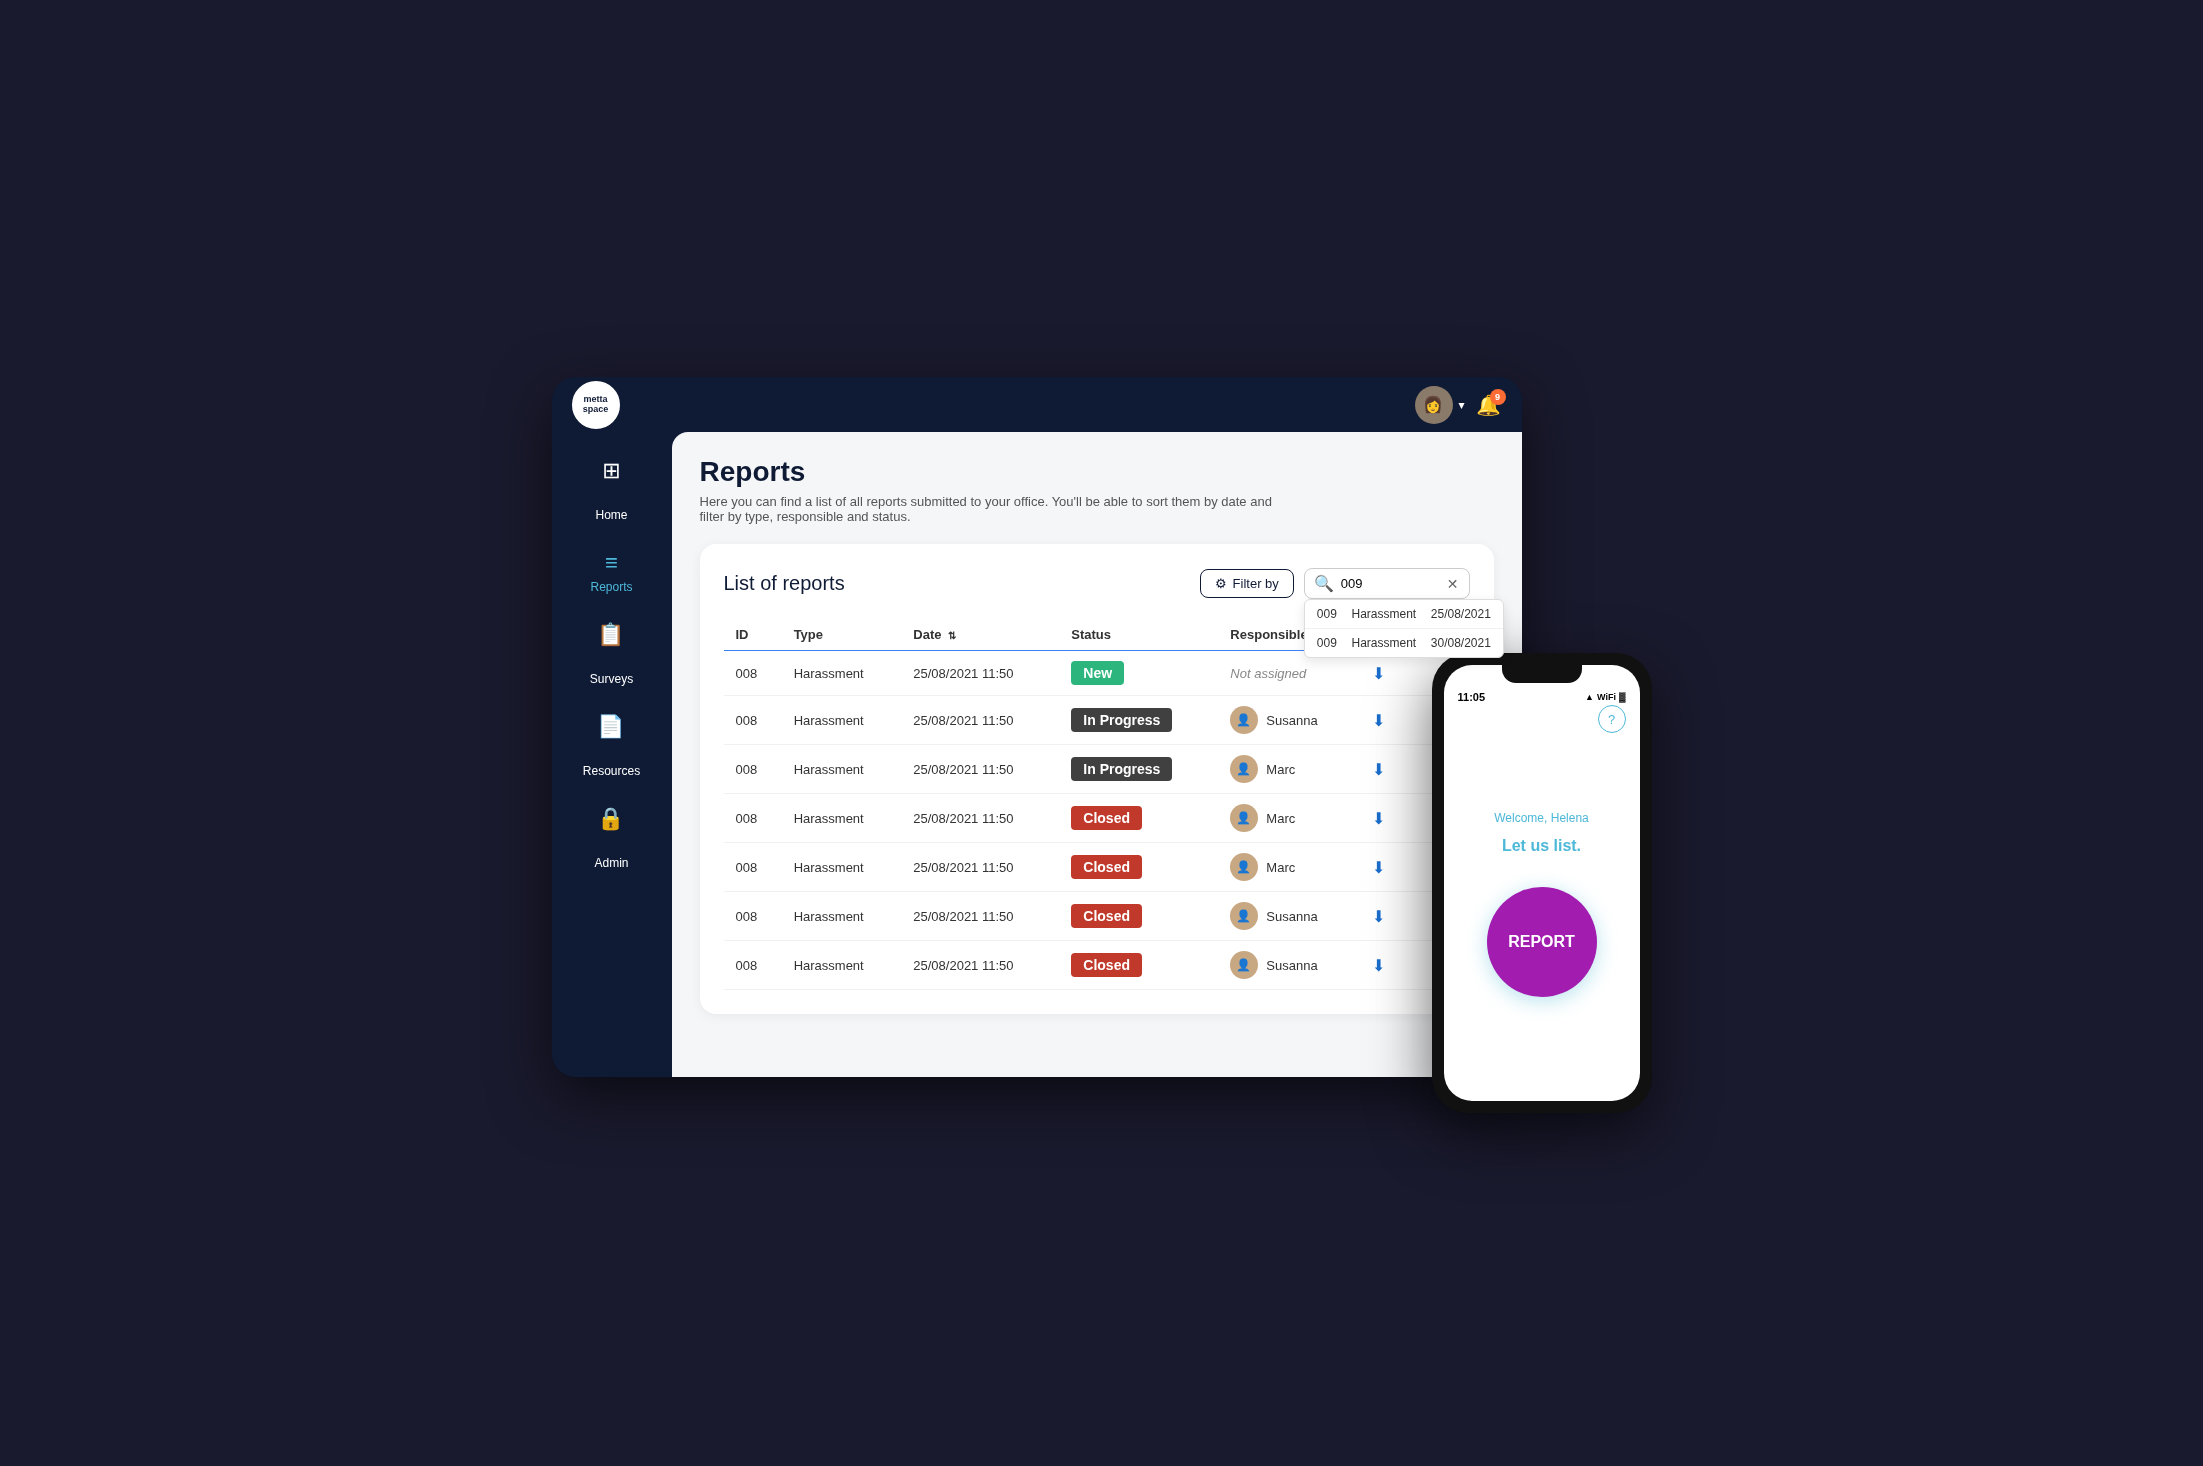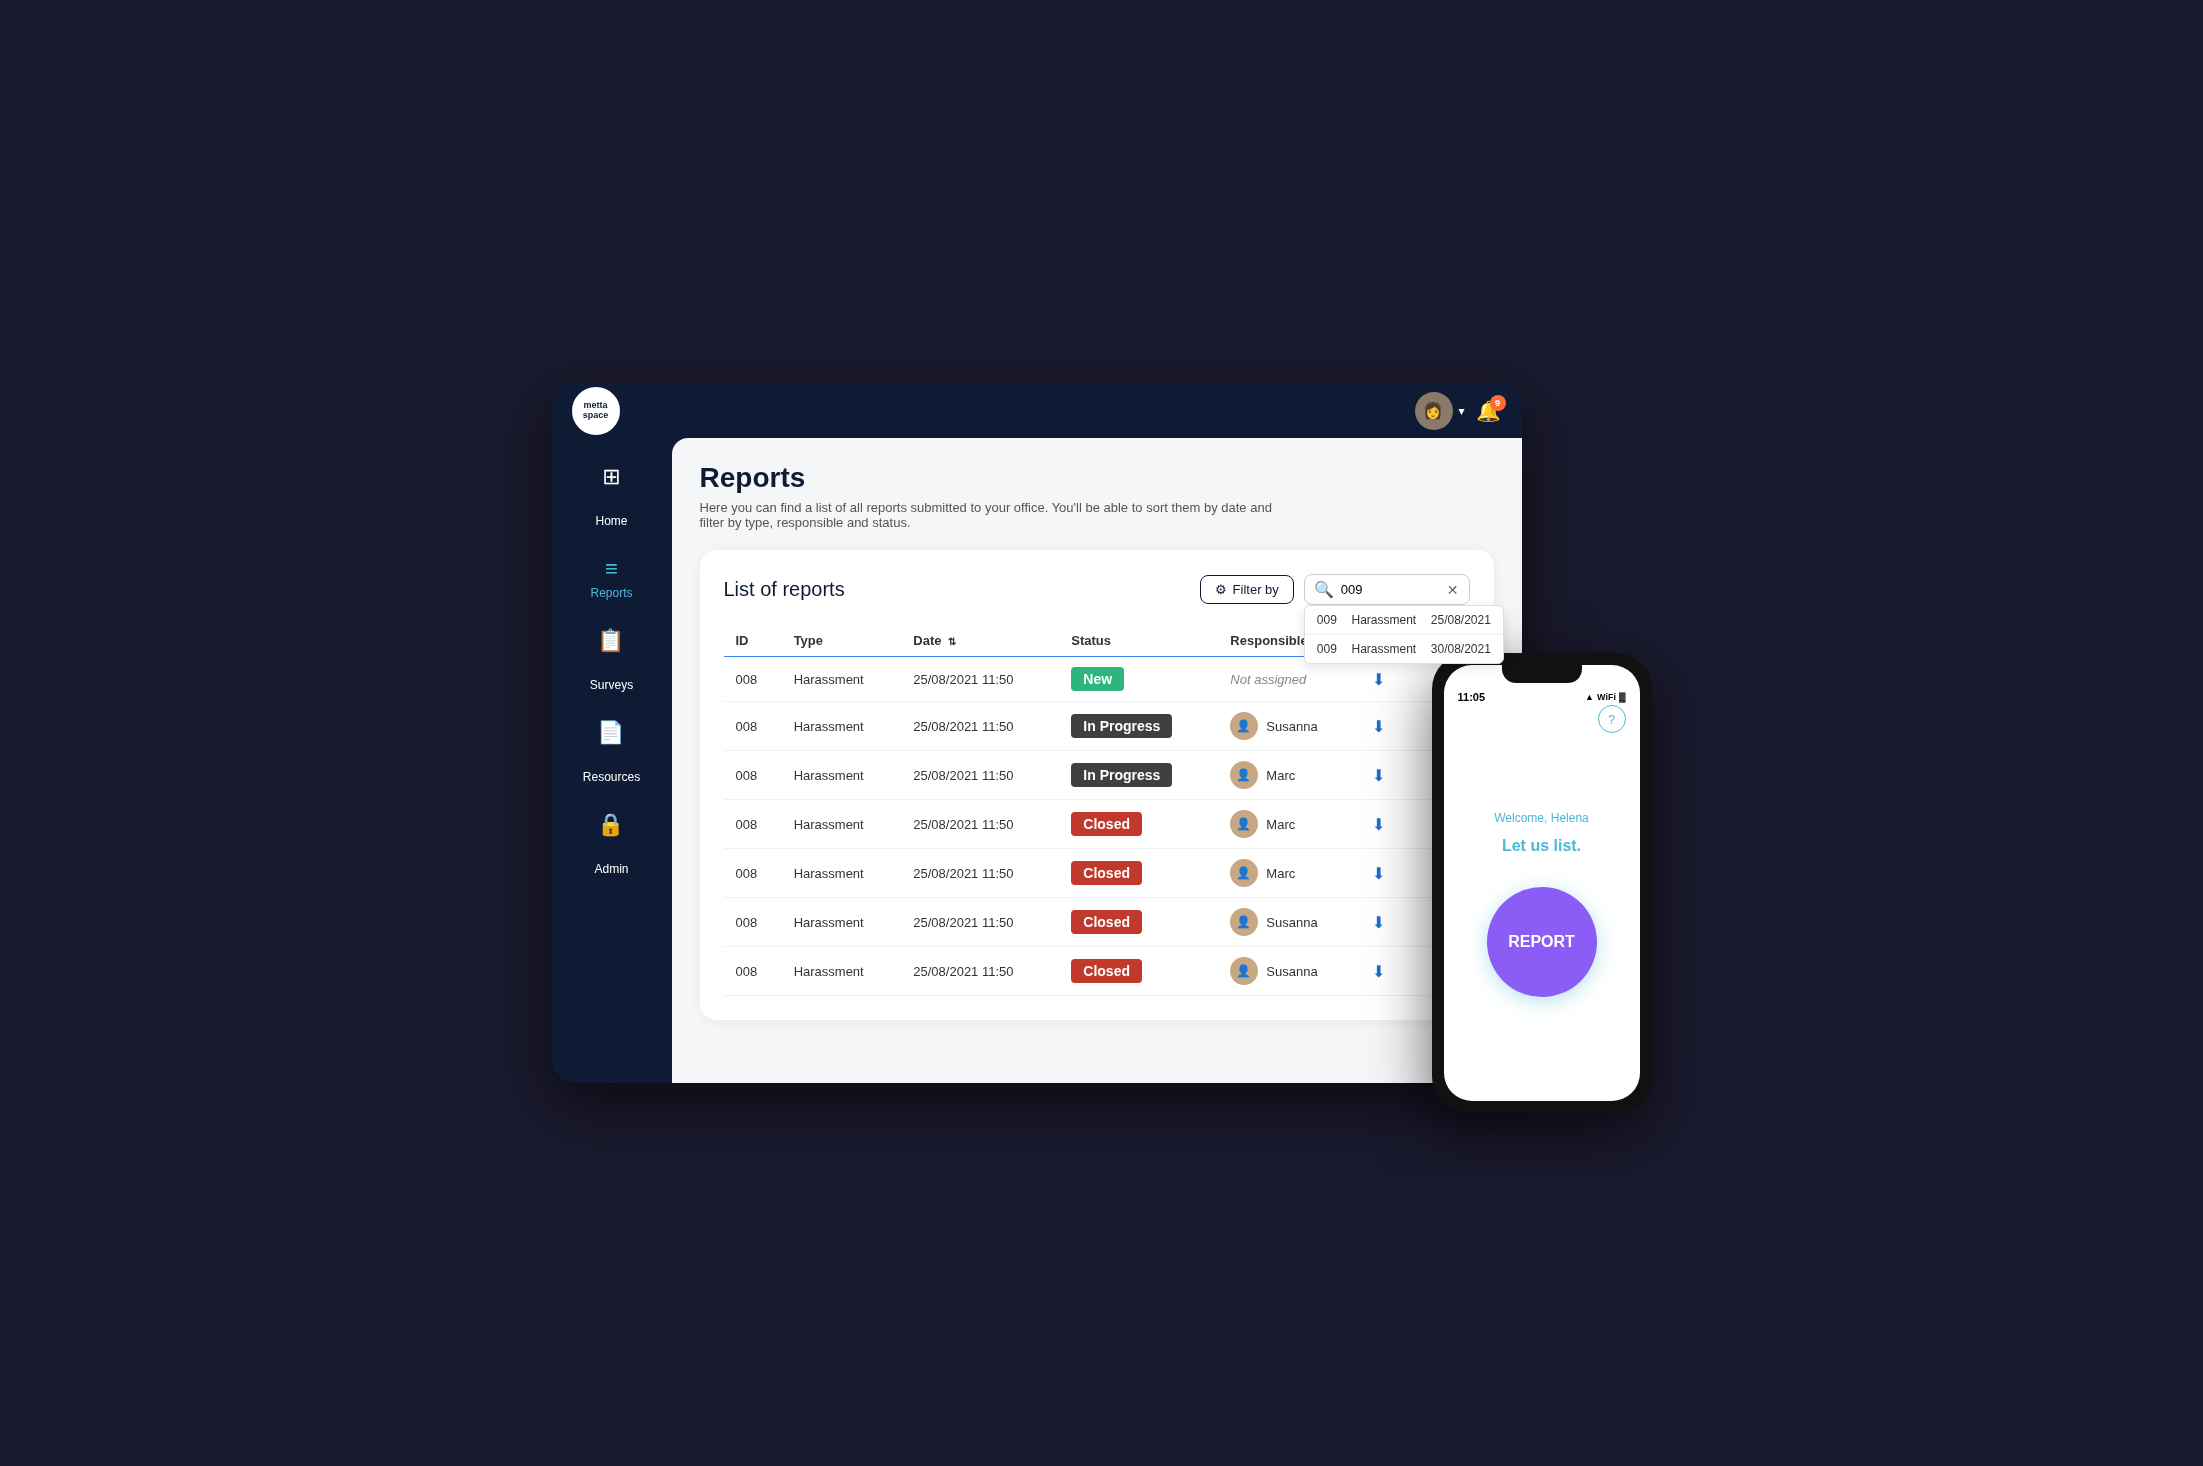--- a/index.html
+++ b/index.html
@@ -15,21 +15,21 @@
 
     .scene {
       position: relative;
       width: 1100px;
       height: 720px;
     }
 
     
     .tablet {
       position: absolute;
-      top: 10px; left: 0;
+      top: 4px; left: 0;
       width: 970px;
       height: 700px;
       background: #0f1b35;
       border-radius: 24px;
       box-shadow: 0 20px 60px rgba(0,0,0,0.6);
       overflow: hidden;
       display: flex;
       flex-direction: column;
     }
 
@@ -442,21 +442,21 @@
       color: #4db8d8;
       font-size: 16px;
       font-weight: 700;
       text-align: center;
     }
 
     .phone-report-btn {
       width: 110px;
       height: 110px;
       border-radius: 50%;
-      background: #8b5cf6;
+      background: #a21caf;
       display: flex;
       align-items: center;
       justify-content: center;
       font-size: 16px;
       font-weight: 700;
       color: #fff;
       cursor: pointer;
       margin-top: 20px;
       box-shadow: 0 4px 20px rgba(77,184,216,0.4);
     }

